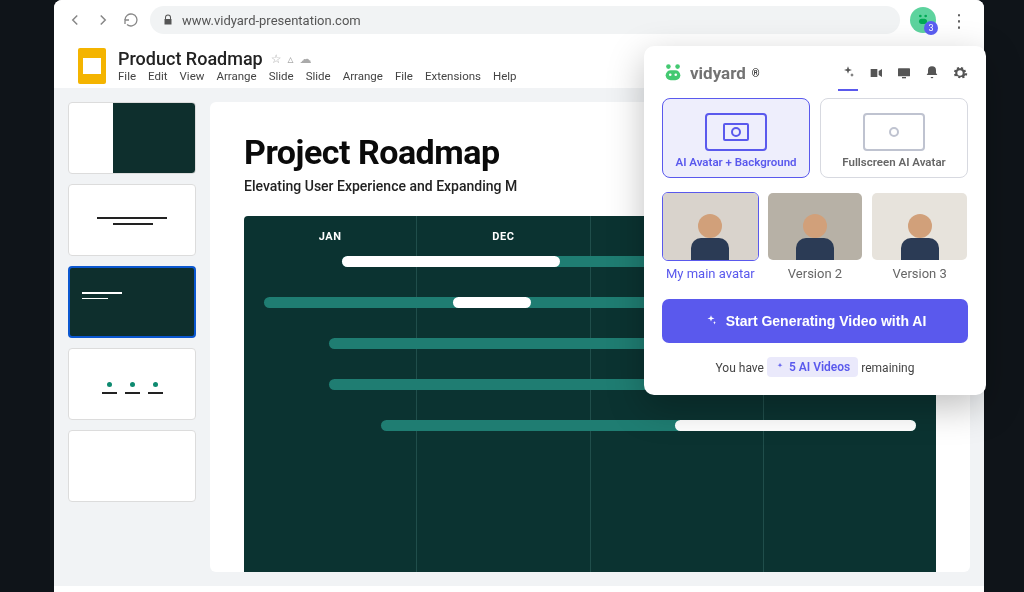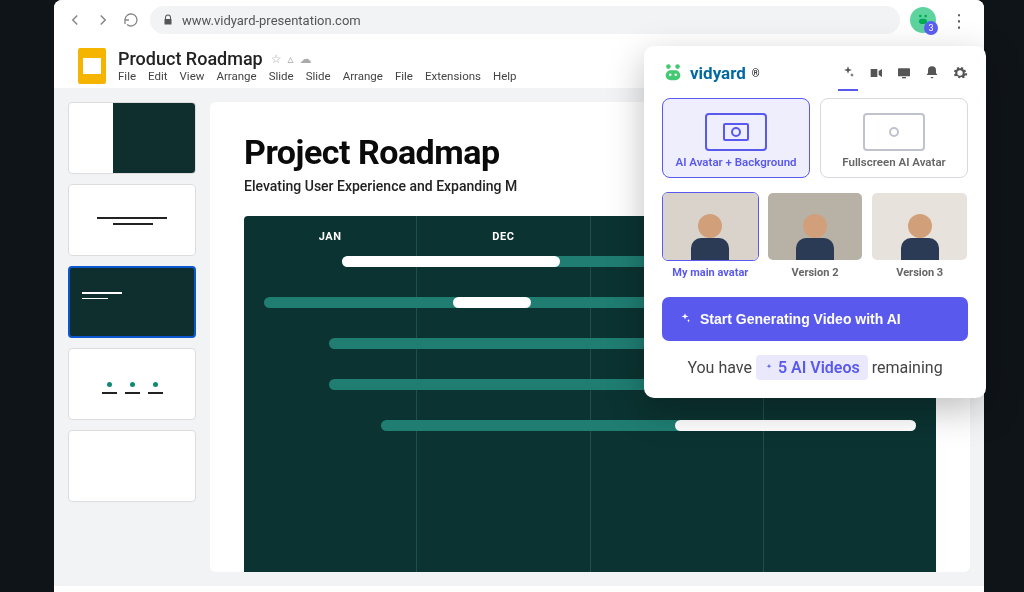--- a/index.html
+++ b/index.html
@@ -165,21 +165,21 @@
     width:342px;
     background:#fff;
     border-radius:10px;
     box-shadow:0 12px 36px rgba(0,0,0,0.25);
     padding:16px 18px 18px;
     z-index:50;
   }
   .vp-header { display:flex; align-items:center; justify-content:space-between; margin-bottom:14px;}
   .vp-brand { display:flex; align-items:center; gap:6px; }
   .vp-brand-mark { width:22px; height:22px; }
-  .vp-brand-text { font-size:17px; font-weight:700; color:#0369a1; }
+  .vp-brand-text { font-size:17px; font-weight:700; color:#737373; }
   .vp-icons { display:flex; gap:12px; align-items:center; }
   .vp-icons svg, .vp-icons .ico { width:16px; height:16px; color:#555; cursor:pointer; }
   .vp-icons .active { color:#5a59ed; position:relative; }
   .vp-icons .active::after {
     content:''; position:absolute; bottom:-10px; left:-2px; right:-2px; height:2px; background:#5a59ed;
   }
 
   .mode-row { display:flex; gap:10px; margin-bottom:14px;}
   .mode-card {
     flex:1;
@@ -217,32 +217,32 @@
     position:relative;
   }
   .avatar-item.selected .avatar-box { border-color:#5a59ed; }
   .avatar-art {
     width:100%; height:100%;
     display:flex; align-items:flex-end; justify-content:center;
   }
   .avatar-art .head { width:24px; height:24px; border-radius:50%; background:#d1a07a; }
   .avatar-art .body { width:38px; height:22px; background:#2b3b55; border-radius:10px 10px 0 0; }
   .avatar-art-wrap { display:flex; flex-direction:column; align-items:center; }
-  .avatar-caption { font-size:11px; margin-top:5px; font-weight:700; color:#666;text-align:center; }
+  .avatar-caption { font-size:13px; margin-top:5px; font-weight:400; color:#666;text-align:center; }
   .avatar-item.selected .avatar-caption { color:#5a59ed; }
 
   .generate-btn {
     width:100%; margin-top:18px;
     background:#5a59ed; color:#fff;
     border:none; border-radius:7px;
-    padding:14px 16px; font-size:14px; font-weight:700;
-    display:flex; align-items:center; gap:8px;
+    padding:14px 10px; font-size:14px; font-weight:700;
+    display:flex; align-items:center; justify-content:center; gap:8px;
     cursor:pointer;
   }
-  .remaining { text-align:center; margin-top:14px; font-size:16px; color:#444; }
+  .remaining { text-align:center; margin-top:14px; font-size:12px; color:#444; }
   .remaining .chip { background:#eae9fb; color:#5a59ed; padding:3px 8px; border-radius:4px; font-weight:600; display:inline-flex; align-items:center; gap:4px;}
 </style>
 </head>
 <body>
 
 <div class="browser-frame">
 
   <div class="browser-toolbar">
     <div class="nav-icon">
       <svg viewBox="0 0 24 24" width="18" height="18" fill="none" stroke="currentColor" stroke-width="2">

